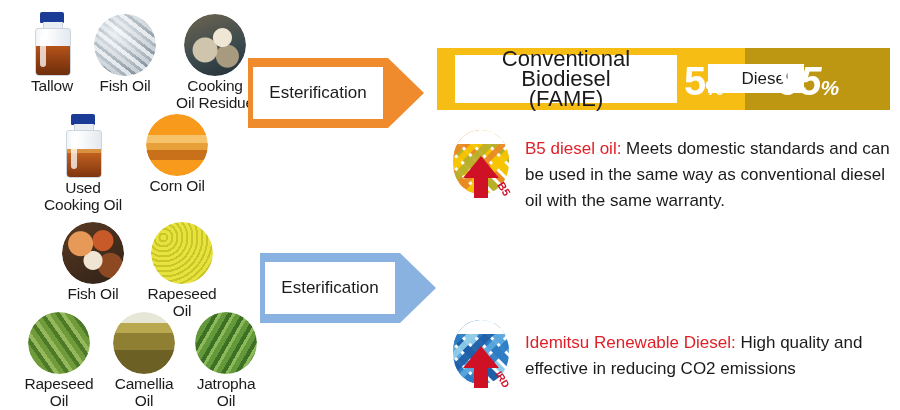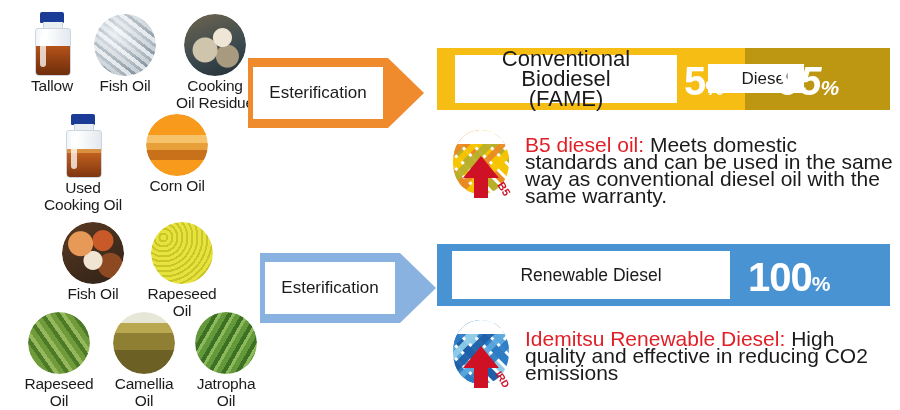--- a/index.html
+++ b/index.html
@@ -150,21 +150,21 @@
   .pct{color:#ffffff;font-weight:bold;letter-spacing:-1px;}
   .pct .num{font-size:40px;}
   .pct .sym{font-size:21px;font-weight:bold;}
 
   
   .logo{position:absolute;width:62px;height:70px;}
   .logo .mark{
     position:absolute;left:0;top:0;width:62px;height:70px;
   }
 
-  .note{position:absolute;font-size:21px;line-height:17px;color:#1b1b1b;}
+  .note{position:absolute;font-size:17px;line-height:26px;color:#1b1b1b;}
   .note .lead-red{color:#e01f26;}
 </style>
 </head>
 <body>
 
 <div class="stage">
 
   <div class="feedstocks">
 
     <div class="fs" style="left:4px;top:10px;width:72px;">
@@ -329,28 +329,20 @@
       <path d="M31 28 L49 50 L38 50 L38 70 L24 70 L24 50 L13 50 Z" fill="#cf1126"></path>
       <text x="47" y="57" font-family="Liberation Sans, sans-serif" font-size="11" font-weight="bold" fill="#cf1126" transform="rotate(58 47 57)">B5</text>
     </svg>
   </div>
 
   <div class="note" style="left:525px;top:136px;width:368px;">
     <span class="lead-red">B5 diesel oil:</span><span> Meets domestic standards and can be used in the same way as conventional diesel oil with the same warranty.</span>
   </div>
 
 
-  <div class="bar bar-blue" style="left:437px;top:244px;width:453px;height:62px;position:absolute;">
-    <div class="whitebox" style="position:absolute;left:15px;top:7px;width:278px;height:48px;font-size:17.5px;">
-      <span>Renewable Diesel</span>
-    </div>
-    <div class="pct" style="position:absolute;left:311px;top:11px;">
-      <span class="num">100</span><span class="sym">%</span>
-    </div>
-  </div>
 
   <div class="logo" style="left:450px;top:318px;">
     <svg class="mark" viewBox="0 0 62 70" xmlns="http://www.w3.org/2000/svg">
       <defs>
         <clipPath id="clipIRD">
           <path d="M31 2 C48 2 59 16 59 34 C59 52 48 66 31 66 C14 66 3 52 3 34 C3 16 14 2 31 2 Z"></path>
         </clipPath>
       </defs>
       <g clip-path="url(#clipIRD)">
         <rect x="0" y="0" width="62" height="70" fill="#ffffff"></rect>

